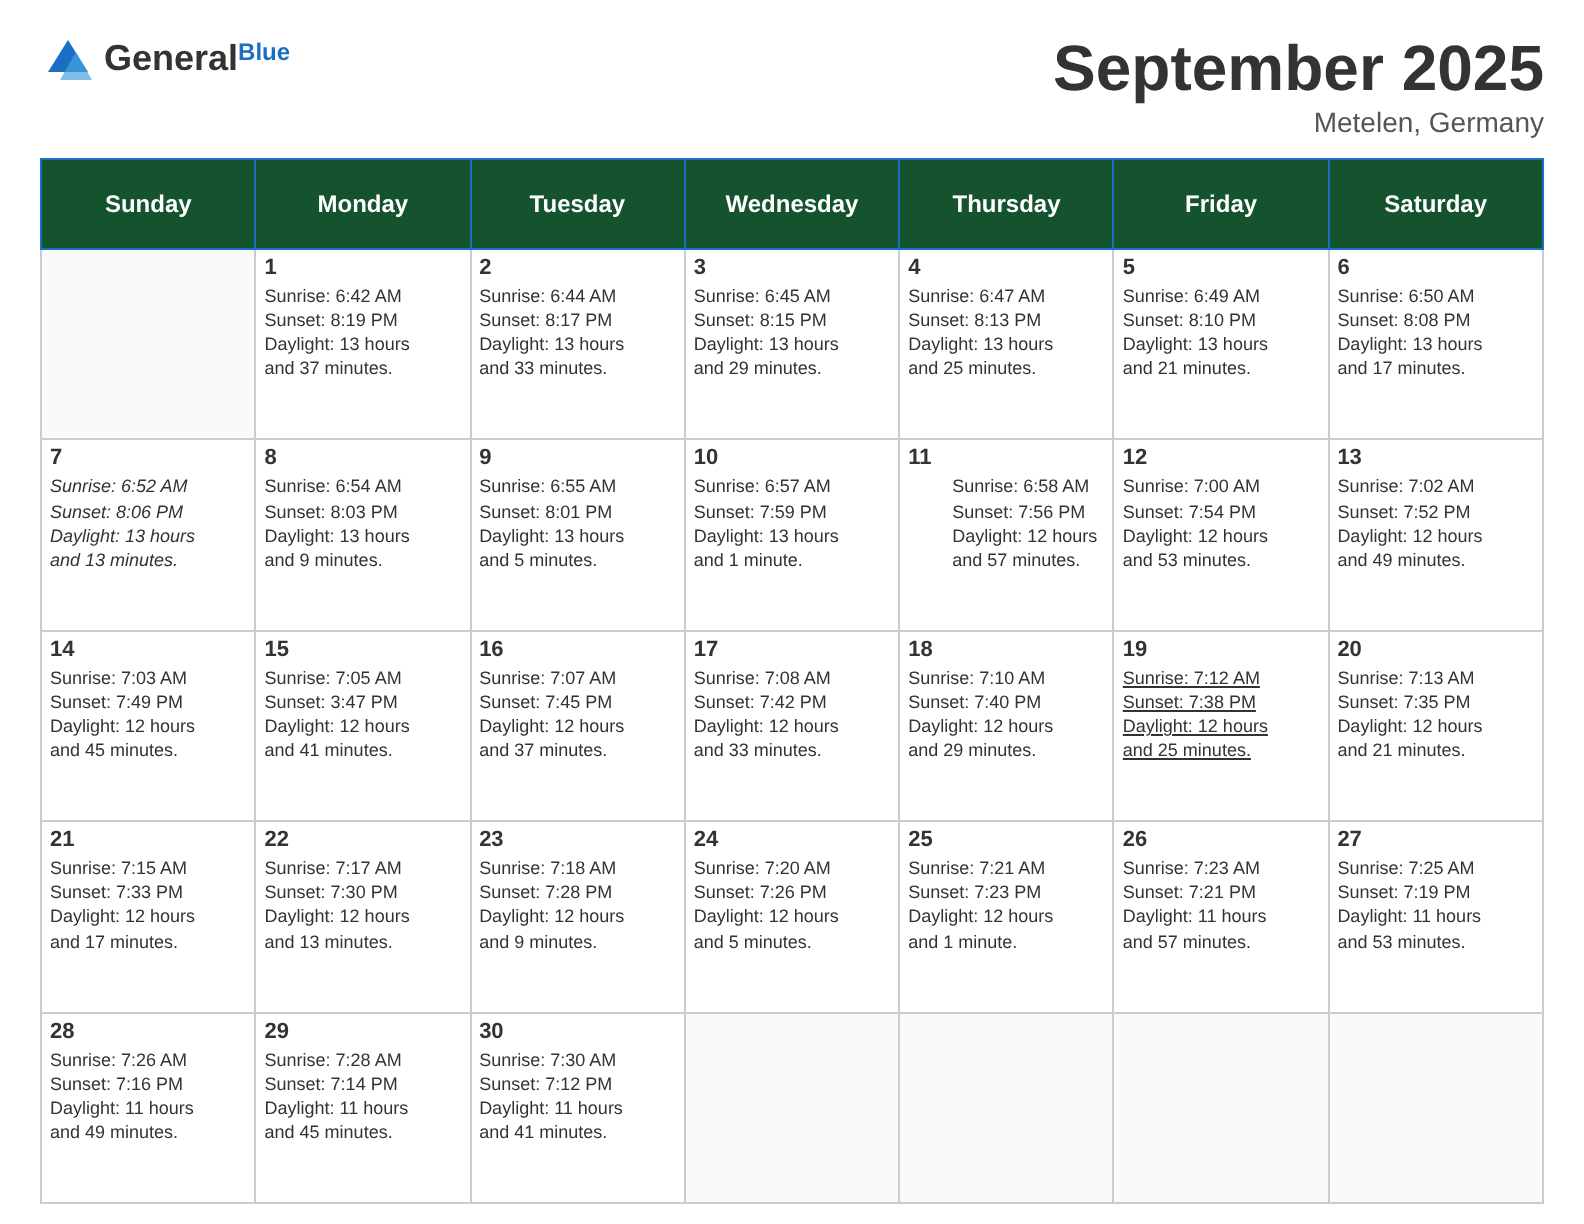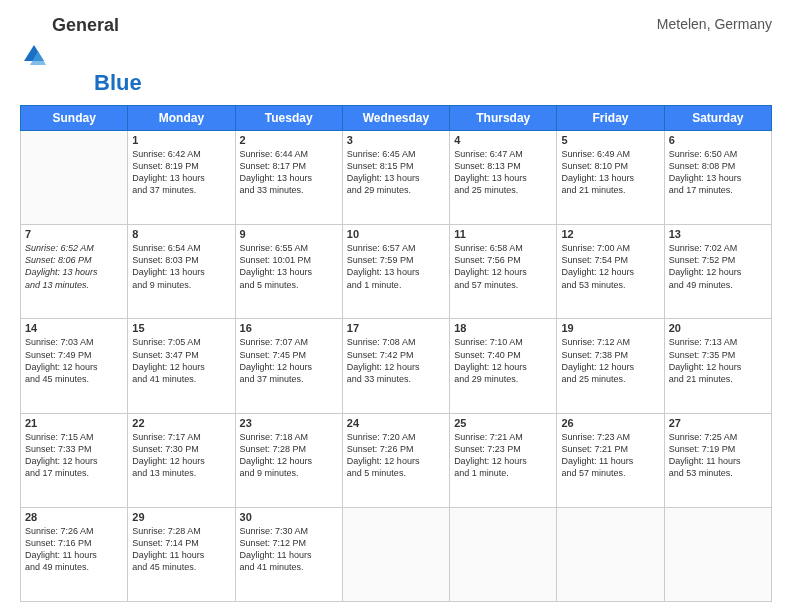--- a/index.html
+++ b/index.html
@@ -22,34 +22,32 @@
       justify-content: space-between;
       align-items: flex-start;
       margin-bottom: 10px;
     }
     .logo {
       display: flex;
       align-items: center;
     }
     .logo-text {
       display: flex;
-      flex-direction: column;
+      flex-direction: row;
       line-height: 1.1;
-      gap: 35px;
     }
     .logo-general {
       font-size: 18px;
       font-weight: bold;
       color: #333;
     }
     .logo-blue {
-      font-size: 22px;
+      font-size: 12px;
       font-weight: bold;
       color: #1a6fc4;
-      margin-left: 42px;
     }
     .logo-icon {
       width: 28px;
       height: 28px;
       margin-right: 4px;
     }
     .title-area {
       text-align: right;
     }
     .month-title {
@@ -62,25 +60,25 @@
       color: #555;
     }
     .calendar {
       flex: 1;
       border: 1px solid #ccc;
       border-collapse: collapse;
       width: 100%;
       table-layout: fixed;
     }
     .calendar th {
-      background: #3b82f6;
+      background: #14532d;
       color: #fff;
       font-size: 12px;
       font-weight: bold;
-      padding: 5px 4px;
+      padding: 15px 4px;
       text-align: center;
       border: 1px solid #1a6fc4;
     }
     .calendar td {
       vertical-align: top;
       border: 1px solid #ccc;
       padding: 3px 4px;
       font-size: 9.5px;
       color: #333;
       height: 86px;
@@ -109,20 +107,21 @@
       <svg class="logo-icon" viewBox="0 0 28 28">
         <polygon points="14,4 24,20 4,20" fill="#1a6fc4"></polygon>
         <polygon points="18,10 26,24 10,24" fill="#4aa3e0" opacity="0.7"></polygon>
       </svg>
       <div class="logo-text">
         <span class="logo-general">General</span>
         <span class="logo-blue">Blue</span>
       </div>
     </div>
     <div class="title-area">
+      <div class="month-title">September 2025</div>
       <div class="location">Metelen, Germany</div>
     </div>
   </div>
 
   <table class="calendar">
     <thead>
       <tr>
       <th>Sunday</th>
           <th>Monday</th>
           <th>Tuesday</th>
@@ -189,34 +188,34 @@
           <td>
             <span class="day-num">8</span>
             <div class="day-info" style="white-space: pre-line;">Sunrise: 6:54 AM
 Sunset: 8:03 PM
 Daylight: 13 hours
 and 9 minutes.</div>
           </td>
           <td>
             <span class="day-num">9</span>
             <div class="day-info" style="white-space: pre-line;">Sunrise: 6:55 AM
-Sunset: 10:01 PM
+Sunset: 8:01 PM
 Daylight: 13 hours
 and 5 minutes.</div>
           </td>
           <td>
             <span class="day-num">10</span>
             <div class="day-info" style="white-space: pre-line;">Sunrise: 6:57 AM
 Sunset: 7:59 PM
 Daylight: 13 hours
 and 1 minute.</div>
           </td>
           <td>
             <span class="day-num">11</span>
-            <div class="day-info" style="white-space: pre-line;">Sunrise: 6:58 AM
+            <div class="day-info" style="white-space: pre-line; margin-left: 22px;">Sunrise: 6:58 AM
 Sunset: 7:56 PM
 Daylight: 12 hours
 and 57 minutes.</div>
           </td>
           <td>
             <span class="day-num">12</span>
             <div class="day-info" style="white-space: pre-line;">Sunrise: 7:00 AM
 Sunset: 7:54 PM
 Daylight: 12 hours
 and 53 minutes.</div>
@@ -260,21 +259,21 @@
           </td>
           <td>
             <span class="day-num">18</span>
             <div class="day-info" style="white-space: pre-line;">Sunrise: 7:10 AM
 Sunset: 7:40 PM
 Daylight: 12 hours
 and 29 minutes.</div>
           </td>
           <td>
             <span class="day-num">19</span>
-            <div class="day-info" style="white-space: pre-line;">Sunrise: 7:12 AM
+            <div class="day-info" style="white-space: pre-line; text-decoration: underline;">Sunrise: 7:12 AM
 Sunset: 7:38 PM
 Daylight: 12 hours
 and 25 minutes.</div>
           </td>
           <td>
             <span class="day-num">20</span>
             <div class="day-info" style="white-space: pre-line;">Sunrise: 7:13 AM
 Sunset: 7:35 PM
 Daylight: 12 hours
 and 21 minutes.</div>

